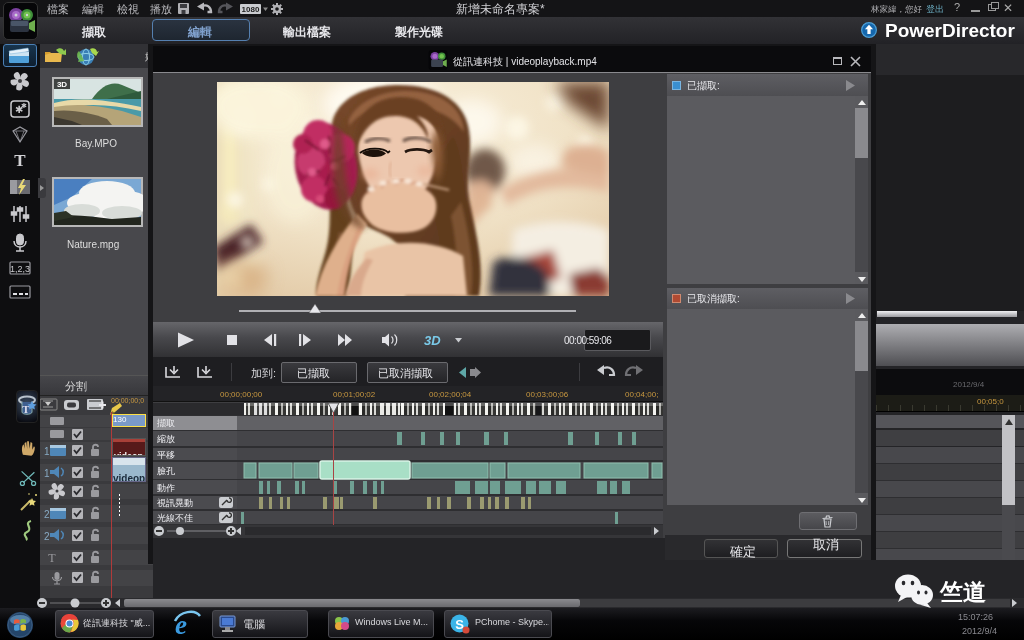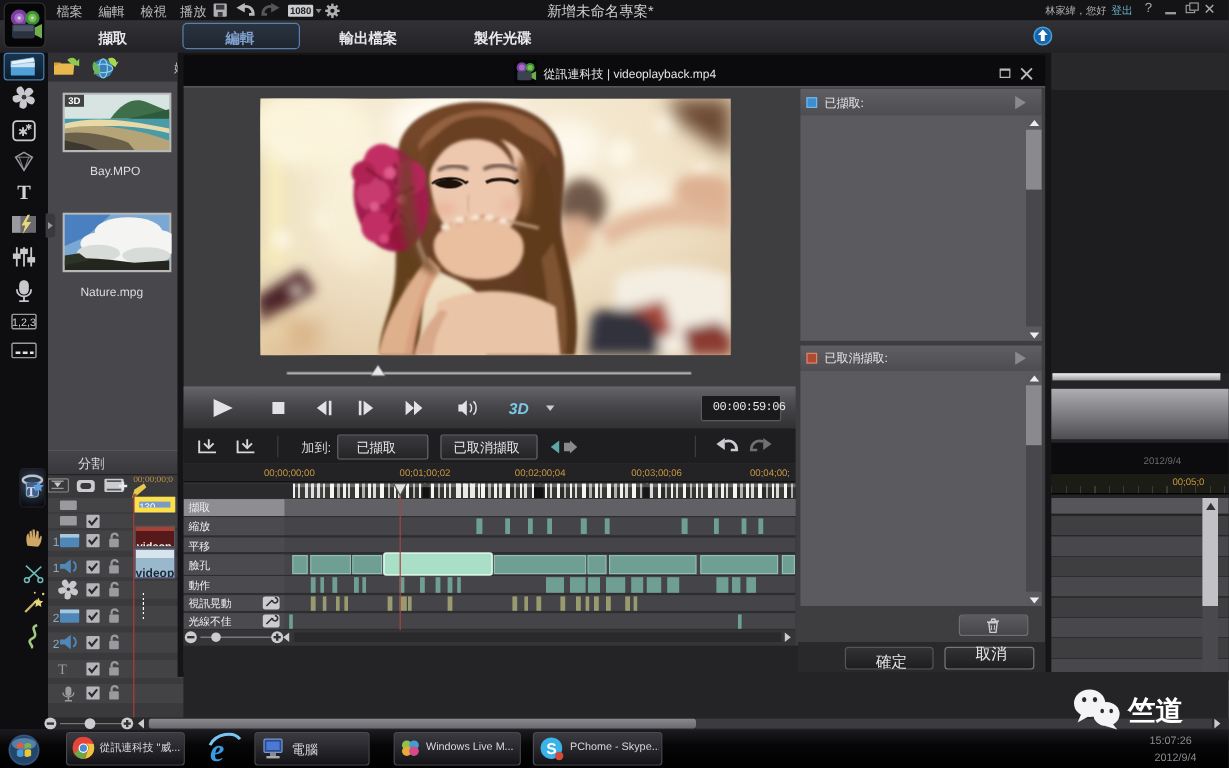--- a/index.html
+++ b/index.html
@@ -53,20 +53,21 @@
 <div class="abs" style="left:0;top:17px;width:1024px;height:27px;background:linear-gradient(#323236,#222226)"></div>
 <div class="abs tx" style="left:82px;top:24px;font-size:12px;font-weight:bold;color:#e8e8ec">擷取</div>
 <div class="abs" style="left:152px;top:19px;width:98px;height:22px;border:1px solid #5580b0;border-radius:4px;background:linear-gradient(#2a3340,#1e2630)"></div>
 <div class="abs tx" style="left:188px;top:24px;font-size:12px;font-weight:bold;color:#7fa0cc">編輯</div>
 <div class="abs tx" style="left:283px;top:24px;font-size:12px;font-weight:bold;color:#e8e8ec">輸出檔案</div>
 <div class="abs tx" style="left:395px;top:24px;font-size:12px;font-weight:bold;color:#e8e8ec">製作光碟</div>
 <svg class="abs" style="left:860px;top:21px" width="18" height="18" viewBox="0 0 22 22">
   <circle cx="11" cy="11" r="9" fill="#1567ad" stroke="#4d9fd6" stroke-width="1.5"></circle>
   <path d="M11 4.5 L16 10 L13 10 L13 16 L9 16 L9 10 L6 10 Z" fill="#fff"></path>
 </svg>
+<div class="abs" style="left:885px;top:20px;font-size:19px;font-weight:bold;color:#fff;letter-spacing:0px;font-family:'Liberation Sans',sans-serif">PowerDirector</div>
 
 <div class="abs" style="left:3px;top:2px;width:35px;height:38px;border-radius:5px;background:#060608;border:1px solid #333"></div>
 <svg class="abs" style="left:6px;top:5px" width="30" height="32" viewBox="0 0 30 32">
   <circle cx="10" cy="10" r="7" fill="#7a3f9e"></circle>
       <circle cx="10" cy="10" r="4" fill="#a86ac9"></circle>
   <circle cx="21" cy="10" r="6" fill="#3f8f3a"></circle>
       <circle cx="21" cy="10" r="3.5" fill="#72c24e"></circle>
   <g fill="#cfd3d8">
         <circle cx="10" cy="10" r="1.5"></circle>
         <circle cx="21" cy="10" r="1.2"></circle>
@@ -315,21 +316,21 @@
   <use href="#chk" x="32" y="176"></use>
       <use href="#lock" x="50" y="175"></use>
 </svg>
 
 <div class="abs" style="left:111px;top:397px;font-size:7px;color:#c89840;font-family:'Liberation Sans';white-space:nowrap;width:40px;overflow:hidden">00;00;00;0</div>
 <svg class="abs" style="left:109px;top:402px" width="14" height="14" viewBox="0 0 14 14">
   <path d="M1 13 L3 6 L11 1 L13 4 L6 10 Z" fill="#e8c84a"></path>
       <path d="M1 13 L3 9 L6 11 Z" fill="#8a6f2a"></path>
 </svg>
 
-<div class="abs" style="left:112px;top:414px;width:34px;height:13px;background:#7a9ac8;border:4px solid #fde047;overflow:hidden;color:#fff;font-size:8px">1﻿3﻿0</div>
+<div class="abs" style="left:112px;top:414px;width:34px;height:13px;background:#7a9ac8;border:1px solid #fde047;overflow:hidden;color:#fff;font-size:8px">1﻿3﻿0</div>
 <div class="abs" style="left:112px;top:438px;width:34px;height:18px;background:linear-gradient(#a84038 20%,#571a1a 20%);border:1px solid #555;overflow:hidden"><span style="color:#f4f4f4;font-size:9px;font-weight:bold;position:relative;top:6px;left:1px">videop</span></div>
 <div class="abs" style="left:112px;top:457px;width:34px;height:25px;background:linear-gradient(#d8e4ec 30%,#9ab8cc 30%);border:1px solid #668;overflow:hidden"><span style="color:#1a2a3a;font-size:10px;font-weight:bold;position:relative;top:10px">videop</span></div>
 
 <div class="abs" style="left:119px;top:494px;width:1px;height:24px;background:repeating-linear-gradient(#fff 0 2px,transparent 2px 4px)"></div>
 
 <div class="abs" style="left:111px;top:412px;width:1px;height:186px;background:#b03a3a"></div>
 
 <div class="abs" style="left:871px;top:44px;width:153px;height:564px;background:#242427"></div>
 <div class="abs" style="left:876px;top:44px;width:148px;height:31px;background:#28282b"></div>
 <div class="abs" style="left:876px;top:75px;width:148px;height:236px;background:#1d1d1f"></div>
@@ -536,21 +537,21 @@
     <path d="M102 4 L102 16 L94 10 Z M104 4 l2.2 0 0 12 -2.2 0 z"></path>
     <path d="M133 4 L133 16 L141 10 Z M129 4 l2.2 0 0 12 -2.2 0 z"></path>
     <path d="M168 4 L175 10 L168 16 Z M175 4 L182 10 L175 16 Z"></path>
     <path d="M212 7 L215 7 L219 3.5 L219 16.5 L215 13 L212 13 Z"></path>
   </g>
   <path d="M221.5 6.5 C223.5 8 223.5 12 221.5 13.5 M224.5 4.5 C227.5 7 227.5 13 224.5 15.5" stroke="#e2e2e6" stroke-width="1.2" fill="none"></path>
   <text x="254" y="15" font-size="13" font-weight="bold" fill="#7ac9e8" font-family="Liberation Sans" font-style="italic">3D</text>
   <path d="M285 8 l7 0 -3.5 4.5 z" fill="#caccd0"></path>
 </svg>
 <div class="abs" style="left:584px;top:329px;width:67px;height:22px;background:#1a1a1c;border:1px solid #5a5a5e;border-radius:2px"></div>
-<div class="abs" style="left:594px;top:335px;font-size:10px;color:#e8e8ec;font-family:Liberation Mono, monospace;letter-spacing:-0.5px">00:00:59:06</div>
+<div class="abs" style="left:564px;top:335px;font-size:10px;color:#e8e8ec;font-family:Liberation Sans, sans-serif;letter-spacing:-0.5px">00:00:59:06</div>
 
 <div class="abs" style="left:153px;top:357px;width:510px;height:29px;background:#1e1e21"></div>
 <svg class="abs" style="left:164px;top:364px" width="60" height="16" viewBox="0 0 60 16">
   <g stroke="#d8d8dc" stroke-width="1.6" fill="none">
     <path d="M2 3 L2 13 L16 13"></path>
         <path d="M10 2 L10 8 M6 5.5 L10 9.5 L14 5.5"></path>
     <path d="M34 3 L34 13 L48 13"></path>
         <path d="M42 2 L42 8 M38 5.5 L42 9.5 L46 5.5"></path>
   </g>
 </svg>

